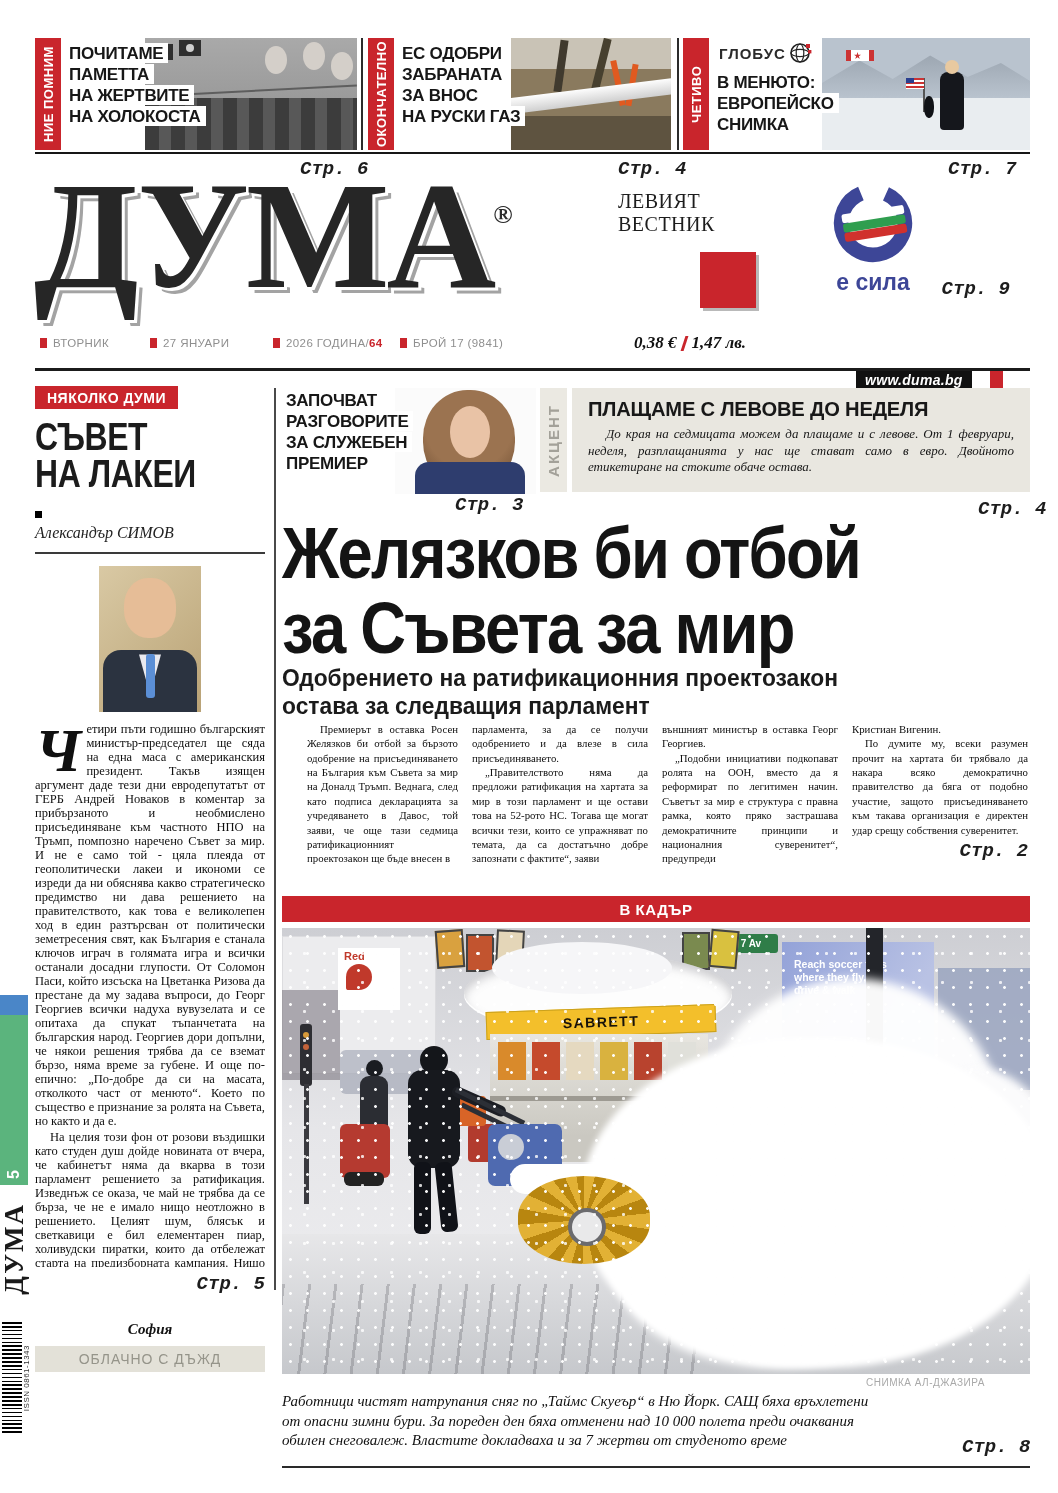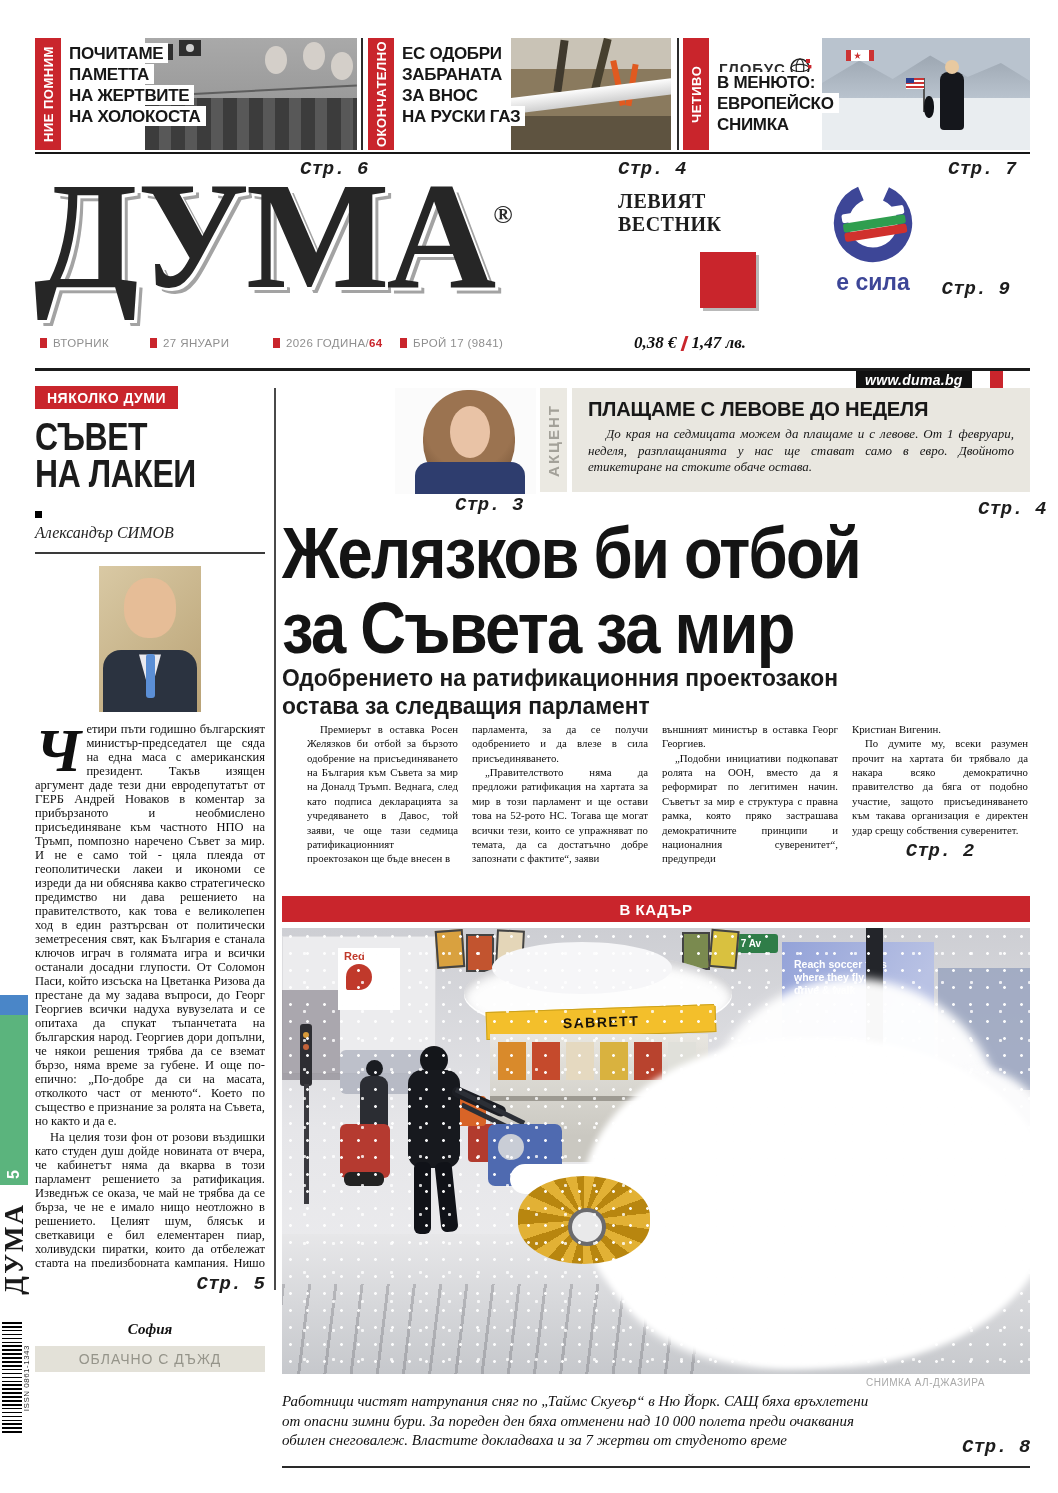--- a/index.html
+++ b/index.html
@@ -16,31 +16,31 @@
   
   .teasers{position:absolute;top:38px;left:35px;width:995px;height:112px;}
   .teaser{position:absolute;top:0;height:112px;display:flex;}
   .teaser .tag{width:26px;height:112px;}
   .tz{flex:1;position:relative;}
   .tlines{position:absolute;left:6px;top:5px;z-index:3;}
   .tlines .bl{display:table;background:#fff;padding:1px 5px 0 2px;margin-bottom:1px;
               font-weight:800;font-size:17px;letter-spacing:-.3px;line-height:1.12;color:#171717;}
   .tdiv{position:absolute;top:0;width:2px;height:112px;background:#2b2b2b;}
   .tphoto{position:absolute;right:0;top:0;bottom:0;overflow:hidden;}
-  .brandrow{position:absolute;left:6px;top:17px;z-index:3;display:flex;align-items:center;gap:3px;
+  .brandrow{position:absolute;left:6px;top:2px;z-index:3;display:flex;align-items:center;gap:3px;
             background:#fff;padding:1px 4px;}
   .brandrow span{font-weight:800;font-size:15px;letter-spacing:1px;color:#2b2b2b;}
   .toprule{position:absolute;left:35px;top:152px;width:995px;height:2px;background:#161616;}
   
   .duma{position:absolute;left:34px;top:160px;font-family:"Liberation Serif",serif;
         font-weight:900;font-size:152px;line-height:1;letter-spacing:-3px;color:#262626;
         text-shadow:3px 3px 0 #ffffff,6px 6px 0 #a3a3a3;}
   .duma .reg{font-size:26px;vertical-align:64px;letter-spacing:0;text-shadow:none;color:#2b2b2b;}
   .tagline{position:absolute;left:618px;top:190px;font-family:"Liberation Serif",serif;
-           font-weight:bold;font-size:20px;line-height:1.15;letter-spacing:.5px;color:#1d1d1d;}
+           font-weight:normal;font-size:20px;line-height:1.15;letter-spacing:.5px;color:#1d1d1d;}
   .redsq{position:absolute;left:700px;top:252px;width:56px;height:56px;background:#c9252c;
          box-shadow:3px 3px 0 #b9b9b9;}
   .promo{position:absolute;left:748px;top:180px;width:250px;text-align:center;}
   .promo .ptxt{color:#3d4697;font-weight:bold;font-size:27px;line-height:1.02;letter-spacing:.5px;}
   .promo .ptxt2{color:#3d4697;font-weight:bold;font-size:23px;line-height:1.05;}
   .promo .pref{position:absolute;right:-12px;bottom:-6px;}
   
   .dateline{position:absolute;left:35px;top:337px;width:995px;height:20px;text-align:right;}
   .ditem{position:absolute;top:0;font-size:11.5px;color:#8f8f8f;letter-spacing:.4px;white-space:nowrap;}
   .ditem::before{content:"";display:inline-block;width:7px;height:10px;background:#c9252c;
@@ -139,21 +139,21 @@
       color:#141414;transform:scaleX(.88);transform-origin:left top;white-space:nowrap;}
   .sub{position:absolute;left:282px;top:664px;font-weight:700;font-size:24px;line-height:1.16;
        color:#1b1b1b;transform:scaleX(.95);transform-origin:left top;white-space:nowrap;}
   .story{position:absolute;left:282px;top:722px;width:748px;height:172px;overflow:hidden;
          display:flex;gap:14px;}
   .scol{width:176px;font-family:"Liberation Serif",serif;font-size:10.8px;line-height:1.33;
         text-align:justify;color:#0e0e0e;}
   .scol .bl{text-indent:13px;}
   .scol .bl:first-child{text-indent:0;}
   .scol.first .bl:first-child{text-indent:13px;margin-left:25px;}
-  .colref{text-align:center;margin-top:2px;}
+  .colref{text-align:right;margin-top:2px;}
   
   .kbar{position:absolute;left:282px;top:896px;width:748px;height:26px;background:#c9252c;
         color:#fff;font-weight:bold;font-size:15px;letter-spacing:.5px;
         display:flex;align-items:center;justify-content:center;}
   .photo{position:absolute;left:282px;top:928px;width:748px;height:446px;overflow:hidden;
          background:linear-gradient(#cdced3,#e6e6e9 45%,#efeff1);}
   .photo::after{content:"";position:absolute;inset:0;
      background-image:radial-gradient(circle,rgba(255,255,255,.95) 1px,rgba(255,255,255,0) 1.8px),
                       radial-gradient(circle,rgba(255,255,255,.8) 1.2px,rgba(255,255,255,0) 2px);
      background-size:17px 17px,29px 29px;background-position:0 0,8px 11px;pointer-events:none;}
@@ -411,20 +411,26 @@
     </div>
 
   <div class="vdiv"></div>
 
   <div class="pm">
     <div class="pmphoto">
       <div class="hair"></div>
       <div class="face"></div>
       <div class="jacket"></div>
     </div>
+    <div class="tlines">
+        <span class="bl">ЗАПОЧВАТ</span>
+        <span class="bl">РАЗГОВОРИТЕ</span>
+        <span class="bl">ЗА СЛУЖЕБЕН</span>
+        <span class="bl">ПРЕМИЕР</span>
+      </div>
   </div>
   <span class="pageref pmref">Стр. 3</span>
 
   <div class="aklabel">
       <span>АКЦЕНТ</span>
     </div>
   <div class="akbox">
     <div class="aktitle">ПЛАЩАМЕ С ЛЕВОВЕ ДО НЕДЕЛЯ</div>
     <div class="aktext">До края на седмицата можем да плащаме и с левове. От 1 февруари, неделя, разплащанията у нас ще стават само в евро. Двойното етикетиране на стоките обаче остава.</div>
   </div>

